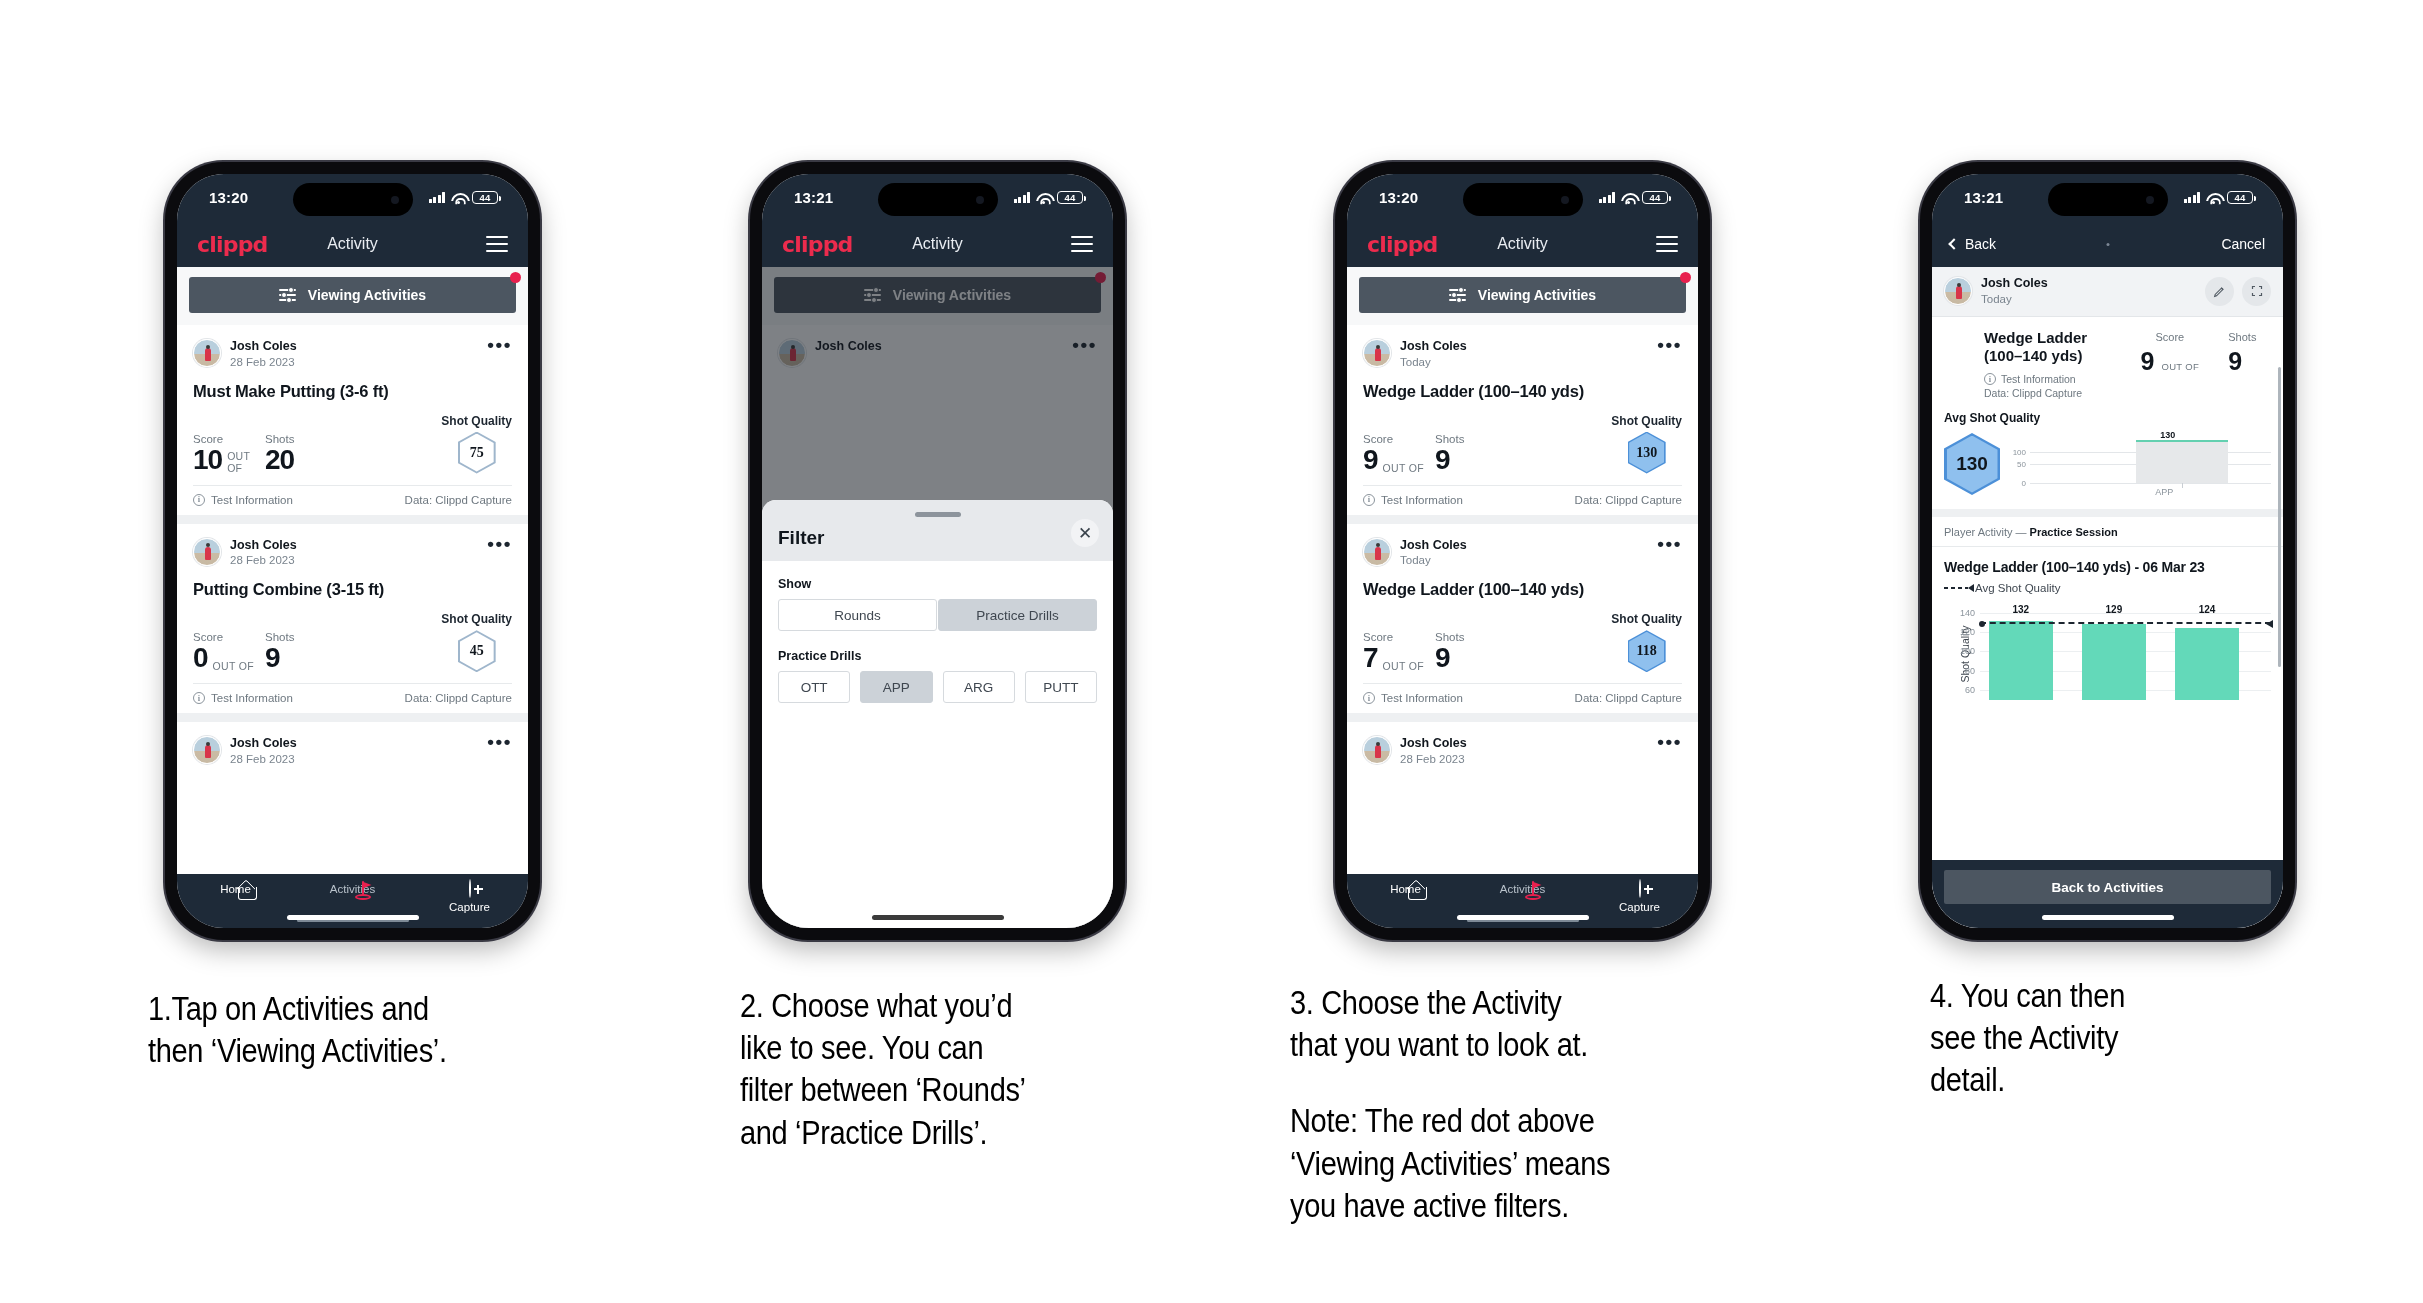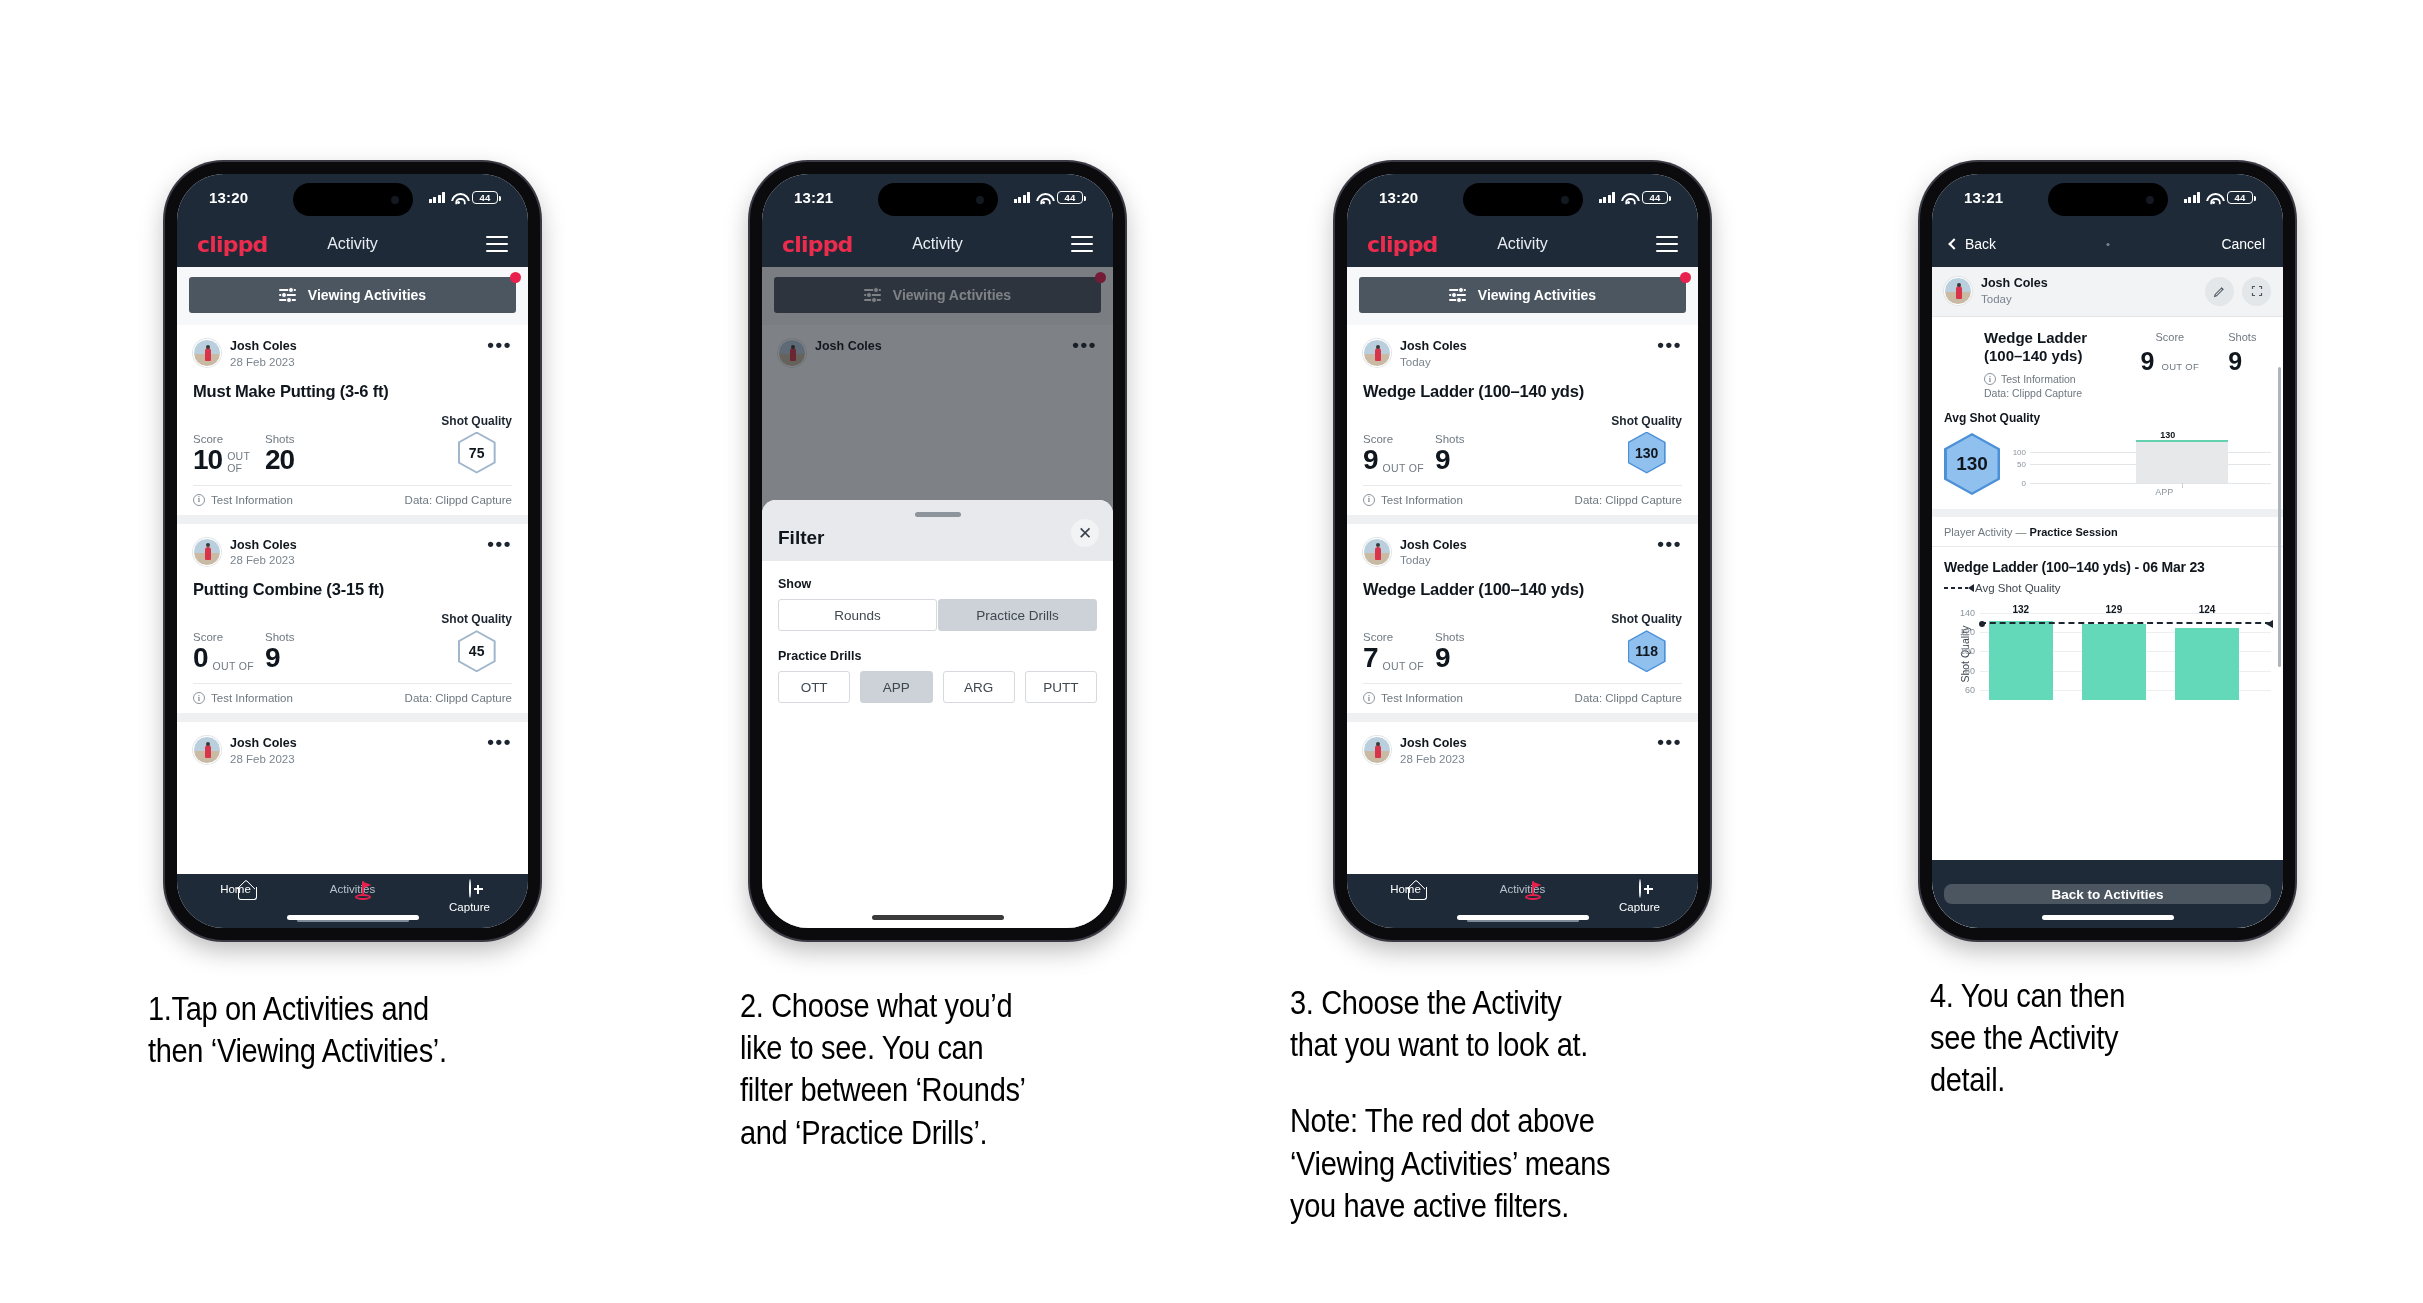--- a/index.html
+++ b/index.html
@@ -129,21 +129,21 @@
   .mcol-shots { flex:1 1 auto; }
   .mrow { display:flex; align-items:flex-end; gap:5px; margin-top:1px; }
   .bignum { font-size:28px; font-weight:700; color:#10161d; line-height:1; letter-spacing:-1px; }
   .outof { font-size:10.5px; color:#6e7880; font-weight:500; letter-spacing:.3px; }
   .sqcol { text-align:center; }
   .sqlabel { font-size:12px; color:#1d2630; font-weight:700; }
   .hexwrap { display:flex; justify-content:center; margin-top:4px; }
   .hex {
     width:38px; height:42px; display:flex; align-items:center; justify-content:center;
     clip-path: polygon(50% 0%, 100% 25%, 100% 75%, 50% 100%, 0% 75%, 0% 25%);
-    font-size:14px; font-weight:700; color:#10161d;
+    font-size:14px; font-weight:700; color:#10161d;font-family:Liberation Serif, serif;
   }
   .hex.outline { background:#9fb6cc; }
   .hex.outline .inner { width:34px; height:38px; background:#fff;
     clip-path: polygon(50% 0%, 100% 25%, 100% 75%, 50% 100%, 0% 75%, 0% 25%);
     display:flex; align-items:center; justify-content:center; }
   .hex.filled { background:#4c90d8; }
   .hex.filled .inner { width:35px; height:39px; background:#8fc0ee;
     clip-path: polygon(50% 0%, 100% 25%, 100% 75%, 50% 100%, 0% 75%, 0% 25%);
     display:flex; align-items:center; justify-content:center; }
   .cardfoot { display:flex; align-items:center; justify-content:space-between;
@@ -266,22 +266,22 @@
            transform:translateY(-50%); }
   .bc-bar { position:absolute; bottom:0; background:#63d9b9; }
   .bc-lbl { position:absolute; font-size:10px; font-weight:700; color:#10161d; transform:translateX(-50%); }
   .bc-avgline { position:absolute; left:0; right:0; height:0; border-top:2px dashed #1d2630; }
   .bc-avgdot { position:absolute; width:6px; height:6px; border-radius:50%; background:#1d2630;
                left:-1px; transform:translateY(-50%); }
   .bc-avgarrow { position:absolute; right:-2px; transform:translateY(-50%);
                border-style:solid; border-width:4.5px 7px 4.5px 0;
                border-color:transparent #1d2630 transparent transparent; }
 
-  .backbtn { position:absolute; left:12px; right:12px; bottom:24px; height:20px;
-             background:#4c5661; border-radius:8px; color:#fff; font-size:13.5px; font-weight:700;
+  .backbtn { position:absolute; left:12px; right:12px; bottom:24px; height:34px;
+             background:#4c5661; border-radius:2px; color:#fff; font-size:13.5px; font-weight:700;
              display:flex; align-items:center; justify-content:center; z-index:40; }
   .p4footbg { position:absolute; left:0; right:0; bottom:0; height:68px; background:#1e2a38; z-index:35; }
   .scrollbar { position:absolute; right:2px; top:100px; width:3px; height:300px;
                background:#aeb5bc; border-radius:2px; z-index:25; }
 
   
   .caption {
     position:absolute; font-family:"Liberation Sans", sans-serif;
     font-size:33px; line-height:1.28; color:#000; letter-spacing:-.4px;
     transform: scaleX(0.88); transform-origin: left top;

